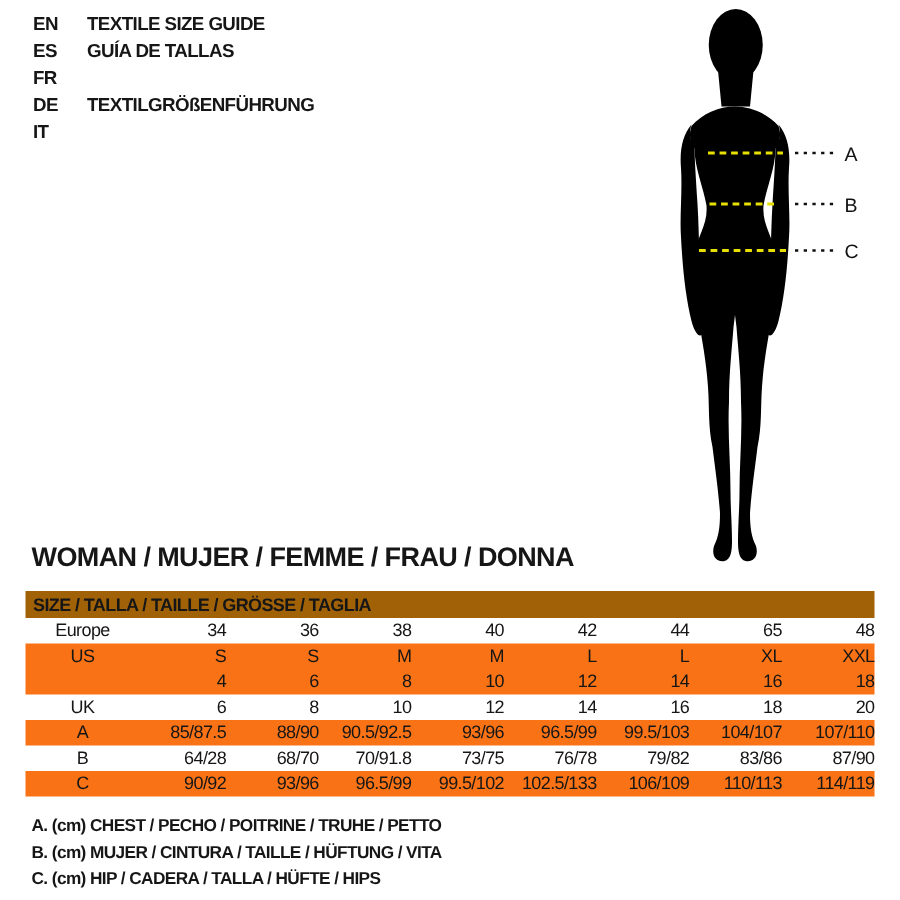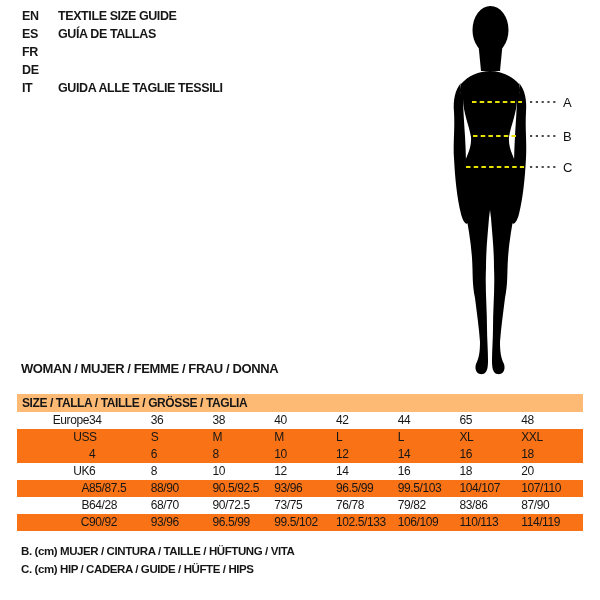--- a/index.html
+++ b/index.html
@@ -11,30 +11,30 @@
   
   .lang-block { position:absolute; left:22px; top:7px; }
   .lang-line { display:flex; height:18px; line-height:18px;
     font-size:12.5px; font-weight:bold; letter-spacing:-0.4px; white-space:nowrap; }
   .lang-code { width:36px; flex:0 0 36px; }
   
   .figure-svg { position:absolute; left:420px; top:0; width:180px; height:380px; }
   .marker-label { font-family:"Liberation Sans",sans-serif; font-size:13px; fill:#111; }
   
   .section-title { position:absolute; left:21px; top:361px;
-    font-size:13px; font-weight:bold; letter-spacing:-0.4px; }
+    font-size:18px; font-weight:bold; letter-spacing:-0.4px; }
   
   .size-table { position:absolute; left:17px; top:394px; width:566px; }
-  .t-header { height:18px; line-height:18px; background:#fdba74;
+  .t-header { height:18px; line-height:18px; background:#a16207;
     font-size:12px; font-weight:bold; padding-left:5px; letter-spacing:-0.4px; }
   .t-row { display:grid; grid-template-columns:72px repeat(8,1fr);
     height:17px; line-height:17px; font-size:12px; letter-spacing:-0.4px; }
   .t-row.shaded { background:#f97316; }
-  .t-label { text-align:right; padding-left:4px; }
-  .t-cell { text-align:left; }
+  .t-label { text-align:center; padding-left:4px; }
+  .t-cell { text-align:right; }
   
   .legend-block { position:absolute; left:21px; top:543px; }
   .legend-line { height:17.5px; line-height:17.5px;
     font-size:11.5px; font-weight:bold; letter-spacing:-0.4px; white-space:nowrap; }
 </style>
 </head>
 <body>
 
 <div class="lang-block">
     <div class="lang-line">
@@ -43,24 +43,24 @@
     </div>
     <div class="lang-line">
       <span class="lang-code">ES</span>
       <span>GUÍA DE TALLAS</span>
     </div>
     <div class="lang-line">
       <span class="lang-code">FR</span>
     </div>
     <div class="lang-line">
       <span class="lang-code">DE</span>
+      <span>TEXTILGRÖßENFÜHRUNG</span>
     </div>
     <div class="lang-line">
       <span class="lang-code">IT</span>
-      <span>GUIDA ALLE TAGLIE TESSILI</span>
     </div>
   </div>
 
 <svg class="figure-svg" viewBox="0 0 180 380">
   <g fill="#000">
     <ellipse cx="70.5" cy="30" rx="18" ry="24"></ellipse>
     <path d="M58,40 L83,40 L80,71 L61,71 Z"></path>
     <path d="M70,71
       C59,71 48,76 41,84 C39,90 40,95 43,99
       C43,112 49,125 51,137 C52,150 45,157 43,169
@@ -160,21 +160,21 @@
         <div class="t-cell">93/96</div>
         <div class="t-cell">96.5/99</div>
         <div class="t-cell">99.5/103</div>
         <div class="t-cell">104/107</div>
         <div class="t-cell">107/110</div>
       </div>
       <div class="t-row">
         <div class="t-label">B</div>
         <div class="t-cell">64/28</div>
         <div class="t-cell">68/70</div>
-        <div class="t-cell">90/72.5</div>
+        <div class="t-cell">70/91.8</div>
         <div class="t-cell">73/75</div>
         <div class="t-cell">76/78</div>
         <div class="t-cell">79/82</div>
         <div class="t-cell">83/86</div>
         <div class="t-cell">87/90</div>
       </div>
       <div class="t-row shaded">
         <div class="t-label">C</div>
         <div class="t-cell">90/92</div>
         <div class="t-cell">93/96</div>
@@ -182,15 +182,16 @@
         <div class="t-cell">99.5/102</div>
         <div class="t-cell">102.5/133</div>
         <div class="t-cell">106/109</div>
         <div class="t-cell">110/113</div>
         <div class="t-cell">114/119</div>
       </div>
     </div>
 </div>
 
 <div class="legend-block">
+    <div class="legend-line">A. (cm) CHEST / PECHO / POITRINE / TRUHE / PETTO</div>
     <div class="legend-line">B. (cm) MUJER / CINTURA / TAILLE / HÜFTUNG / VITA</div>
-    <div class="legend-line">C. (cm) HIP / CADERA / GUIDE / HÜFTE / HIPS</div>
+    <div class="legend-line">C. (cm) HIP / CADERA / TALLA / HÜFTE / HIPS</div>
   </div>
 
 </body></html>

